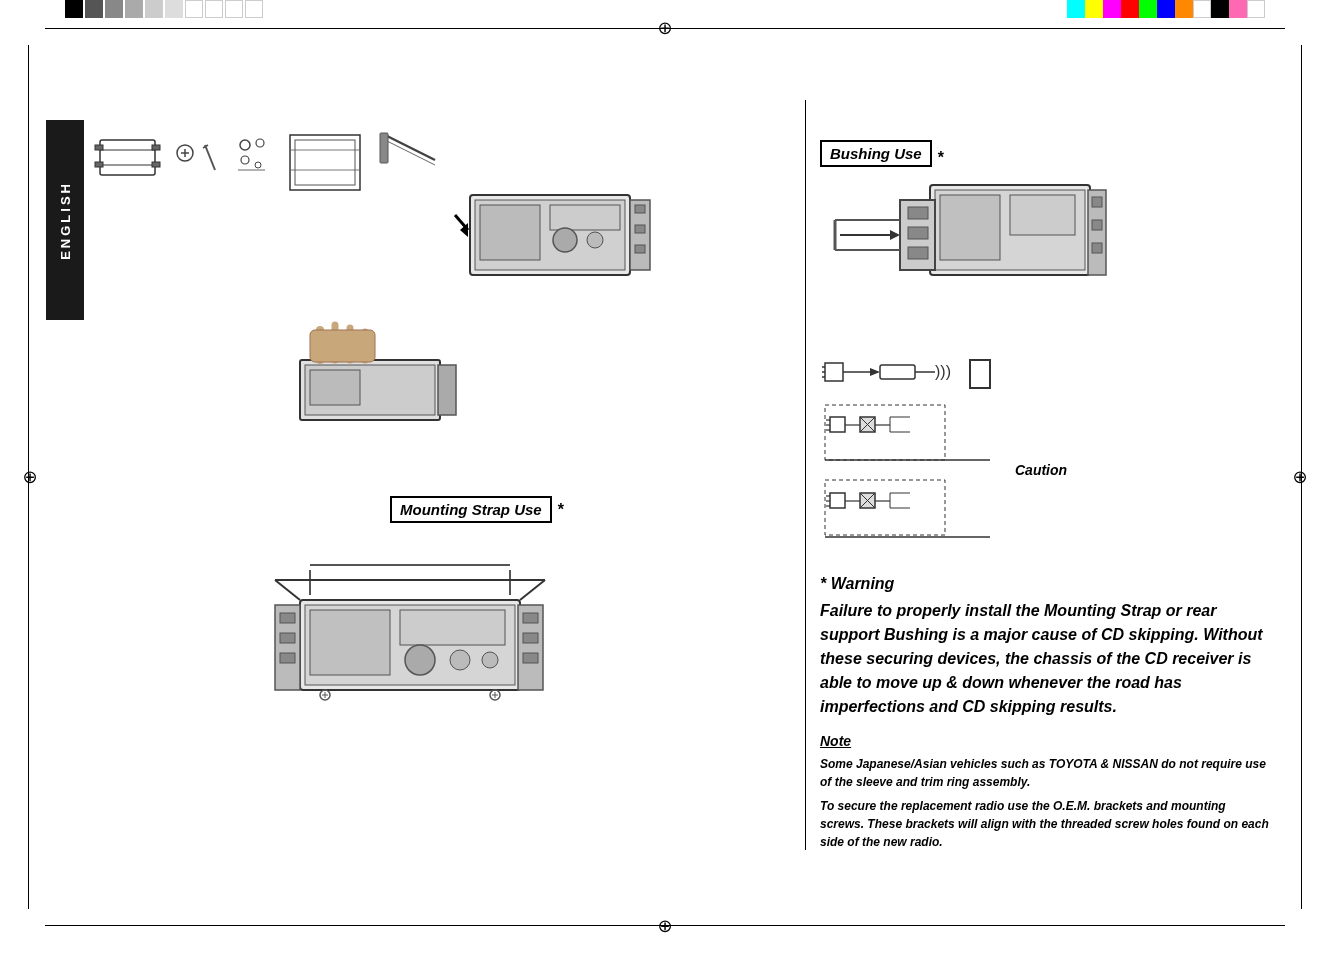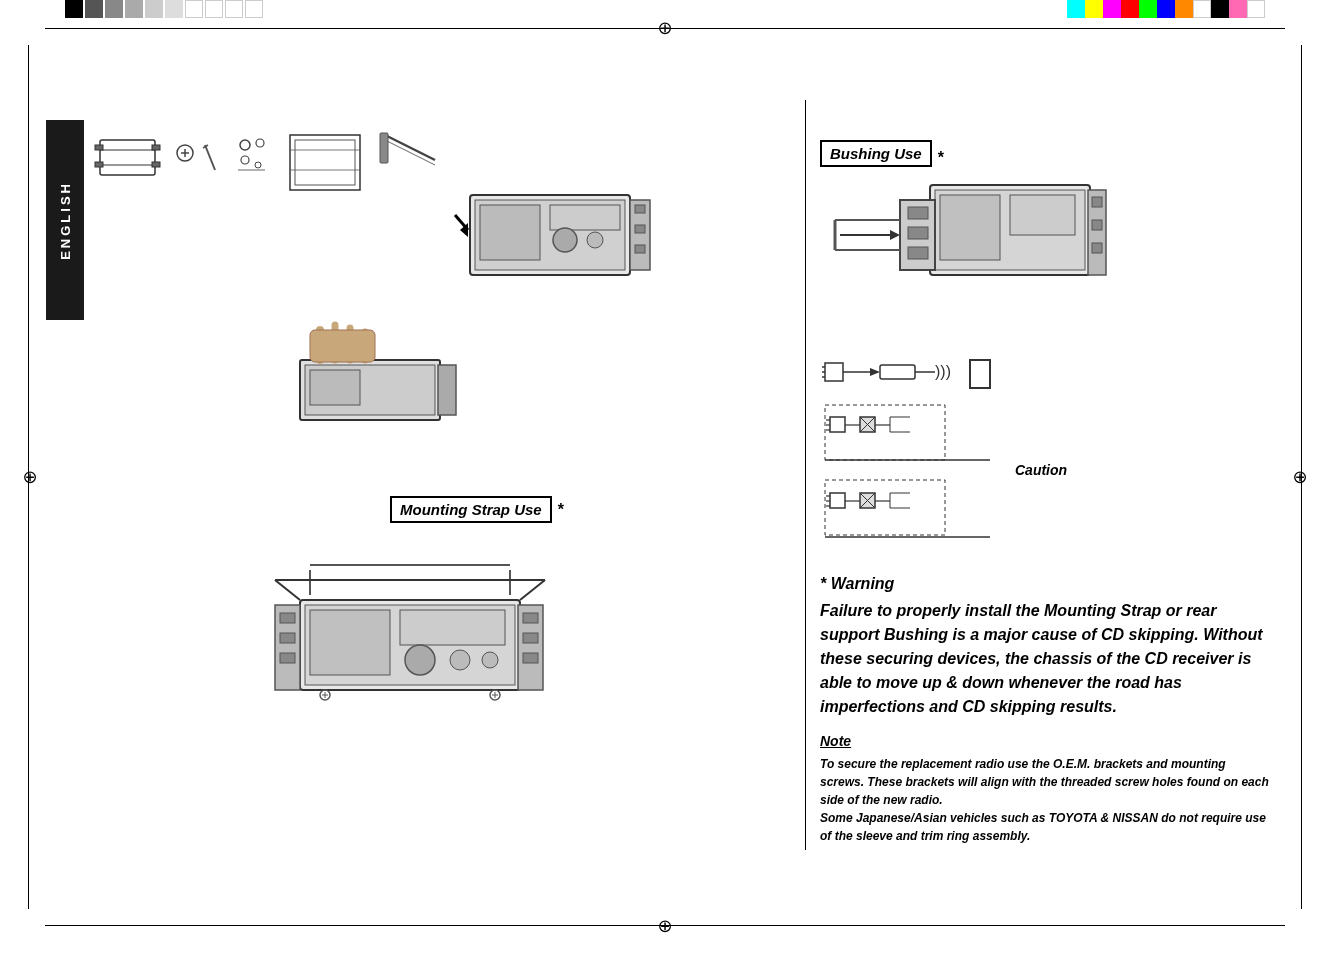--- a/index.html
+++ b/index.html
@@ -401,17 +401,17 @@
 
   <line x1="5" y1="182" x2="170" y2="182" stroke="#333" stroke-width="1.5"></line>
 
   <text x="195" y="120" font-style="italic" font-weight="bold" font-size="14" fill="#000" font-family="Arial">Caution</text>
 </svg>
 
 <div style="position:absolute; top:575px; left:820px; width:450px;">
   <div class="warning-title">* Warning</div>
   <div class="warning-text">Failure to properly install the Mounting Strap or rear support Bushing is a major cause of CD skipping. Without these securing devices, the chassis of the CD receiver is able to move up &amp; down whenever the road has imperfections and CD skipping results.</div>
   <div class="note-title">Note</div>
+  <div class="note-text" style="margin-bottom:6px;">Some Japanese/Asian vehicles such as TOYOTA &amp; NISSAN do not require use of the sleeve and trim ring assembly.</div>
   <div class="note-text">To secure the replacement radio use the O.E.M. brackets and mounting screws. These brackets will align with the threaded screw holes found on each side of the new radio.</div>
-  <div class="note-text" style="margin-bottom:6px;">Some Japanese/Asian vehicles such as TOYOTA &amp; NISSAN do not require use of the sleeve and trim ring assembly.</div>
 </div>
 
 <div style="position:absolute; top:100px; left:805px; width:1px; height:750px; background:#000;"></div>
 
 </body></html>

